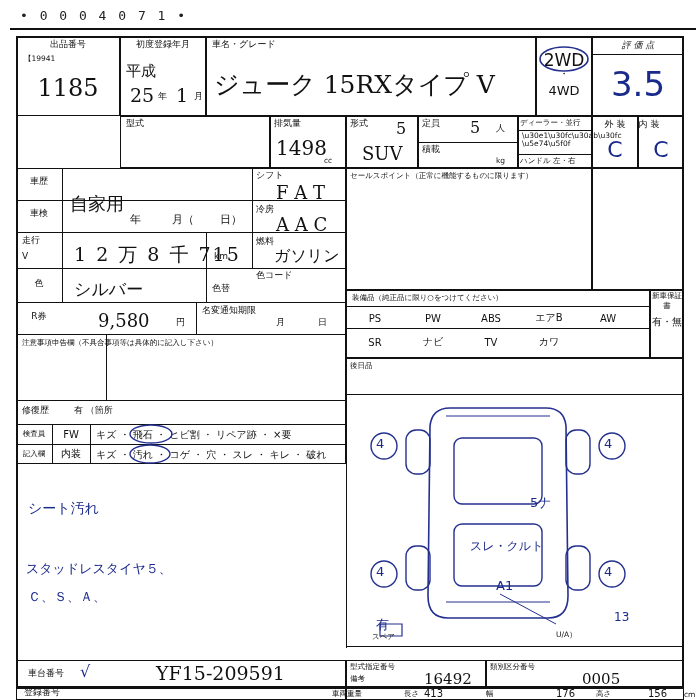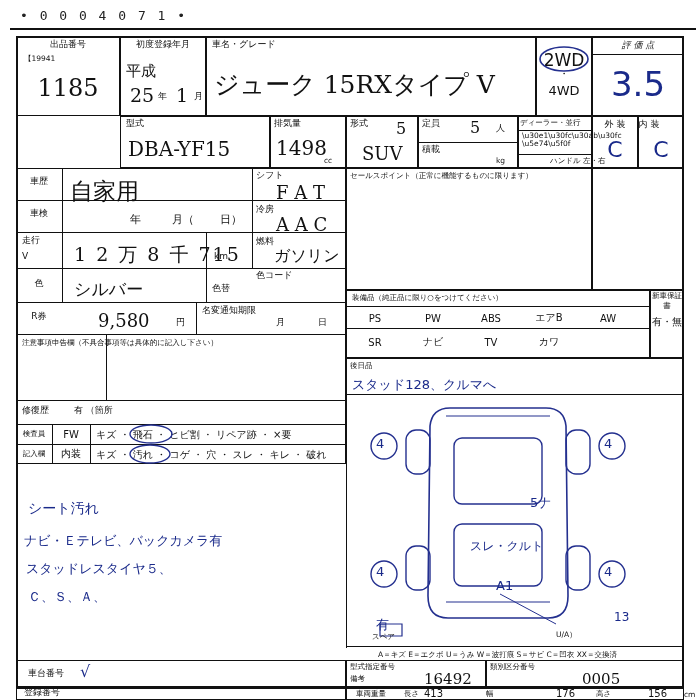--- a/index.html
+++ b/index.html
@@ -57,21 +57,20 @@
       <ellipse cx="28" cy="15" rx="24" ry="12" fill="none" stroke="#24308f" stroke-width="1.6"></ellipse>
     </svg>
 
   <div class="abs bx" style="left:592px;top:36px;width:92px;height:80px;"></div>
   <div class="abs lbl ctr" style="left:592px;top:38px;width:92px;height:16px;font-style:italic;">評 価 点</div>
   <div class="hline" style="left:592px;top:54px;width:92px;height:1px;"></div>
   <div class="abs hand ctr" style="left:592px;top:56px;width:92px;height:56px;font-size:34px;">3.5</div>
 
   <div class="abs bx" style="left:120px;top:116px;width:150px;height:52px;"></div>
   <div class="abs lbl" style="left:126px;top:119px;">型式</div>
-  <div class="abs big" style="left:128px;top:137px;font-size:20px;">DBA-YF15</div>
 
   <div class="abs bx" style="left:270px;top:116px;width:76px;height:52px;"></div>
   <div class="abs lbl" style="left:274px;top:119px;">排気量</div>
   <div class="abs big" style="left:276px;top:136px;font-size:20px;">1498</div>
   <div class="abs tiny" style="left:324px;top:156px;">cc</div>
 
   <div class="abs bx" style="left:346px;top:116px;width:72px;height:52px;"></div>
   <div class="abs lbl" style="left:350px;top:119px;">形式</div>
   <div class="abs big" style="left:396px;top:119px;font-size:16px;">5</div>
   <div class="abs big" style="left:362px;top:143px;font-size:18px;">SUV</div>
@@ -82,35 +81,35 @@
   <div class="abs lbl" style="left:496px;top:124px;">人</div>
   <div class="hline" style="left:418px;top:142px;width:100px;height:1px;"></div>
   <div class="abs lbl" style="left:422px;top:145px;">積載</div>
   <div class="abs tiny" style="left:496px;top:156px;">kg</div>
 
   <div class="abs bx" style="left:518px;top:116px;width:74px;height:52px;"></div>
   <div class="abs tiny" style="left:520px;top:118px;">ディーラー・並行</div>
   <div class="hline" style="left:518px;top:130px;width:74px;height:1px;"></div>
   <div class="abs tiny" style="left:522px;top:132px;line-height:1.1;">\u30e1\u30fc\u30ab\u30fc<br>\u5e74\u5f0f</div>
   <div class="hline" style="left:518px;top:154px;width:74px;height:1px;"></div>
-  <div class="abs tiny" style="left:520px;top:156px;padding-left:30px;">ハンドル 左・右</div>
+  <div class="abs tiny" style="left:520px;top:156px;">ハンドル 左・右</div>
 
   <div class="abs bx" style="left:592px;top:116px;width:46px;height:52px;"></div>
   <div class="abs bx" style="left:638px;top:116px;width:46px;height:52px;"></div>
   <div class="abs lbl ctr" style="left:592px;top:118px;width:46px;height:14px;">外 装</div>
   <div class="abs lbl ctr" style="left:638px;top:118px;width:22px;height:14px;">内 装</div>
   <div class="abs hand ctr" style="left:592px;top:132px;width:46px;height:34px;font-size:22px;">C</div>
   <div class="abs hand ctr" style="left:638px;top:132px;width:46px;height:34px;font-size:22px;">C</div>
 
   <div class="abs bx" style="left:16px;top:168px;width:330px;height:296px;"></div>
 
   <div class="hline" style="left:16px;top:200px;width:330px;height:1px;"></div>
   <div class="vline" style="left:62px;top:168px;width:1px;height:134px;"></div>
   <div class="abs lbl ctr" style="left:16px;top:174px;width:46px;height:16px;">車歴</div>
-  <div class="abs big" style="left:70px;top:176px;font-size:23px;">自家用</div>
+  <div class="abs big" style="left:70px;top:192px;font-size:18px;">自家用</div>
 
   <div class="hline" style="left:16px;top:232px;width:330px;height:1px;"></div>
   <div class="abs lbl ctr" style="left:16px;top:206px;width:46px;height:16px;">車検</div>
   <div class="abs md" style="left:130px;top:212px;">年</div>
   <div class="abs md" style="left:172px;top:212px;">月（</div>
   <div class="abs md" style="left:220px;top:212px;">日）</div>
 
   <div class="hline" style="left:16px;top:268px;width:330px;height:1px;"></div>
   <div class="abs lbl" style="left:22px;top:236px;">走行</div>
   <div class="abs lbl" style="left:22px;top:252px;">V</div>
@@ -160,21 +159,20 @@
   <div class="abs lbl2" style="left:96px;top:448px;">キズ ・ 汚れ ・ コゲ ・ 穴 ・ スレ ・ キレ ・ 破れ</div>
   <div class="abs lbl2" style="left:96px;top:428px;">キズ ・ 飛石 ・ ヒビ割 ・ リペア跡 ・ ×要</div>
   <svg class="abs" style="left:128px;top:424px;width:46px;height:20px;">
       <ellipse cx="23" cy="10" rx="21" ry="9" fill="none" stroke="#24308f" stroke-width="1.4"></ellipse>
     </svg>
   <svg class="abs" style="left:128px;top:444px;width:44px;height:20px;">
       <ellipse cx="22" cy="10" rx="20" ry="9" fill="none" stroke="#24308f" stroke-width="1.4"></ellipse>
     </svg>
 
   <div class="abs hand" style="left:28px;top:500px;font-size:14px;">シート汚れ</div>
-  <div class="abs hand" style="left:24px;top:532px;font-size:13px;">ナビ・Ｅテレビ、バックカメラ有</div>
   <div class="abs hand" style="left:26px;top:560px;font-size:13px;">スタッドレスタイヤ５、</div>
   <div class="abs hand" style="left:28px;top:588px;font-size:13px;">Ｃ、Ｓ、Ａ、</div>
 
   <div class="vline" style="left:346px;top:168px;width:1px;height:480px;"></div>
 
   <div class="abs bx" style="left:346px;top:168px;width:246px;height:122px;"></div>
   <div class="abs tiny" style="left:350px;top:171px;">セールスポイント（正常に機能するものに限ります）</div>
 
   <div class="abs bx" style="left:346px;top:290px;width:304px;height:68px;"></div>
   <div class="abs tiny" style="left:352px;top:293px;">装備品（純正品に限り○をつけてください）</div>
@@ -192,21 +190,20 @@
   <div class="abs lbl2 ctr" style="left:462px;top:332px;width:58px;height:20px;">TV</div>
   <div class="abs lbl2 ctr" style="left:520px;top:332px;width:58px;height:20px;">カワ</div>
 
   <div class="abs bx" style="left:592px;top:168px;width:92px;height:122px;"></div>
   <div class="abs tiny ctr" style="left:650px;top:292px;width:34px;height:18px;">新車保証書</div>
   <div class="abs bx" style="left:650px;top:290px;width:34px;height:68px;"></div>
   <div class="abs lbl2 ctr" style="left:650px;top:312px;width:34px;height:20px;">有・無</div>
 
   <div class="hline" style="left:346px;top:358px;width:338px;height:1px;"></div>
   <div class="abs tiny" style="left:350px;top:361px;">後日品</div>
-  <div class="abs hand" style="left:352px;top:376px;font-size:13px;">スタッド128、クルマへ</div>
   <div class="hline" style="left:346px;top:394px;width:338px;height:1px;"></div>
 
   <svg class="abs" style="left:350px;top:396px;width:334px;height:244px;">
 
     <path d="M100 12 L196 12 Q214 12 216 30 L218 200 Q218 222 198 222 L98 222 Q78 222 78 200 L80 30 Q82 12 100 12 Z" fill="none" stroke="#24308f" stroke-width="1.6"></path>
 
     <rect x="104" y="42" width="88" height="66" rx="8" fill="none" stroke="#24308f" stroke-width="1.4"></rect>
     <rect x="104" y="128" width="88" height="62" rx="8" fill="none" stroke="#24308f" stroke-width="1.4"></rect>
 
     <path d="M96 20 L200 20" stroke="#24308f" stroke-width="1.2" fill="none"></path>
@@ -232,40 +229,40 @@
   <div class="abs hand" style="left:604px;top:564px;font-size:13px;">4</div>
   <div class="abs hand" style="left:530px;top:494px;font-size:13px;">5ナ</div>
   <div class="abs hand" style="left:470px;top:538px;font-size:12px;">スレ・クルト</div>
   <div class="abs hand" style="left:496px;top:578px;font-size:13px;">A1</div>
   <div class="abs hand" style="left:614px;top:610px;font-size:12px;">13</div>
   <div class="abs hand" style="left:376px;top:616px;font-size:13px;">有</div>
   <div class="abs tiny" style="left:372px;top:632px;">スペア</div>
   <div class="abs tiny" style="left:556px;top:630px;">U/A）</div>
 
   <div class="hline" style="left:346px;top:646px;width:338px;height:1px;"></div>
-  <div class="abs tiny" style="left:378px;top:650px;">A＝キズ  E＝エクボ  U＝うみ  W＝波打痕  S＝サビ  C＝凹衣  XX＝交換済</div>
 
   <div class="hline" style="left:16px;top:660px;width:668px;height:1px;"></div>
   <div class="abs bx" style="left:16px;top:660px;width:330px;height:28px;"></div>
   <div class="abs lbl ctr" style="left:18px;top:664px;width:56px;height:20px;">車台番号</div>
   <div class="abs hand" style="left:80px;top:662px;font-size:16px;">√</div>
+  <div class="abs big" style="left:156px;top:662px;font-size:19px;">YF15-209591</div>
 
   <div class="abs bx" style="left:346px;top:660px;width:140px;height:28px;"></div>
   <div class="abs tiny" style="left:350px;top:662px;">型式指定番号</div>
   <div class="abs tiny" style="left:350px;top:674px;">備考</div>
   <div class="abs big" style="left:424px;top:670px;font-size:15px;text-align:center;">16492</div>
 
   <div class="abs bx" style="left:486px;top:660px;width:198px;height:28px;"></div>
   <div class="abs tiny" style="left:490px;top:662px;">類別区分番号</div>
   <div class="abs big" style="left:582px;top:670px;font-size:15px;">0005</div>
 
   <div class="abs bx" style="left:16px;top:688px;width:330px;height:12px;"></div>
   <div class="abs lbl" style="left:24px;top:688px;">登録番号</div>
   <div class="abs bx" style="left:346px;top:688px;width:338px;height:12px;"></div>
-  <div class="abs tiny" style="left:356px;top:689px;">車両重量</div>
+  <div class="abs tiny" style="left:332px;top:689px;">車両重量</div>
   <div class="abs tiny" style="left:404px;top:689px;">長さ</div>
   <div class="abs lbl2" style="left:424px;top:688px;">413</div>
   <div class="abs tiny" style="left:486px;top:689px;">幅</div>
   <div class="abs lbl2" style="left:556px;top:688px;">176</div>
   <div class="abs tiny" style="left:596px;top:689px;">高さ</div>
   <div class="abs lbl2" style="left:648px;top:688px;">156</div>
   <div class="abs tiny" style="left:684px;top:690px;">cm</div>
 
 </div>
 

